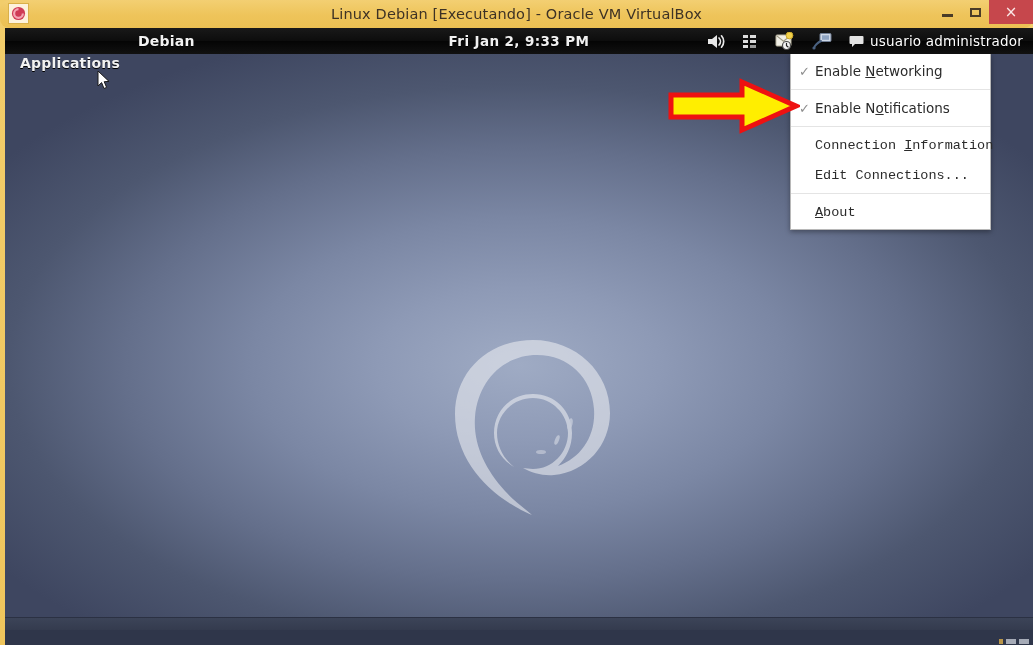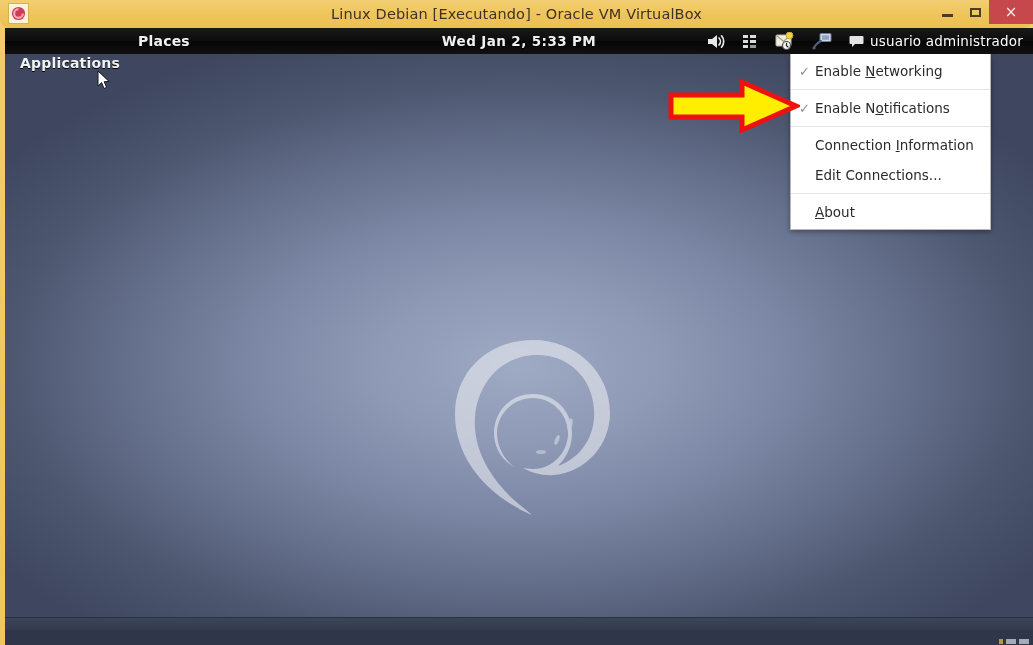--- a/index.html
+++ b/index.html
@@ -231,21 +231,21 @@
     margin-right: 2px;
     text-align: left;
   }
   .nm-label { flex: 1; }
   .nm-label u { text-decoration: underline; }
   .nm-sep {
     height: 1px;
     background: #e4e4e4;
     margin: 3px 0;
   }
-  .nm-indent { padding-left: 24px; }
+  .nm-indent { padding-left: 24px; font-family: Liberation Mono, monospace; }
 
   
   .arrow-annot {
     position: absolute;
     left: 663px;
     top: 50px;
     width: 132px;
     height: 56px;
     z-index: 60;
     pointer-events: none;
@@ -355,23 +355,23 @@
           <ellipse cx="31" cy="78" rx="3" ry="7" fill="#e9ebf0" opacity="0.85" transform="rotate(-18 31 78)"></ellipse>
           <ellipse cx="133" cy="96" rx="2.5" ry="6" fill="#e9ebf0" opacity="0.8" transform="rotate(14 133 96)"></ellipse>
           <ellipse cx="120" cy="112" rx="2" ry="5" fill="#e9ebf0" opacity="0.8" transform="rotate(22 120 112)"></ellipse>
           <ellipse cx="104" cy="124" rx="5" ry="2" fill="#e9ebf0" opacity="0.7"></ellipse>
         </svg>
       </div>
 
       <div class="gnome-panel">
 
         <div class="panel-menu">Applications</div>
-        <div class="panel-menu">Places</div>
-
-        <div class="panel-clock">Wed Jan  2,  5:33 PM</div>
+        <div class="panel-menu">Debian</div>
+
+        <div class="panel-clock">Fri Jan  2,  9:33 PM</div>
 
         <div class="tray">
 
           <div class="tray-item">
             <svg width="19" height="17" viewBox="0 0 19 17">
               <path d="M1 6 h4 L10 2 v13 L5 11 H1 z" fill="#e8e8e8"></path>
               <path d="M12 5 a5 5 0 0 1 0 7" stroke="#e8e8e8" stroke-width="1.7" fill="none" stroke-linecap="round"></path>
               <path d="M14.5 2.8 a8.5 8.5 0 0 1 0 11.4" stroke="#e8e8e8" stroke-width="1.7" fill="none" stroke-linecap="round"></path>
             </svg>
           </div>

